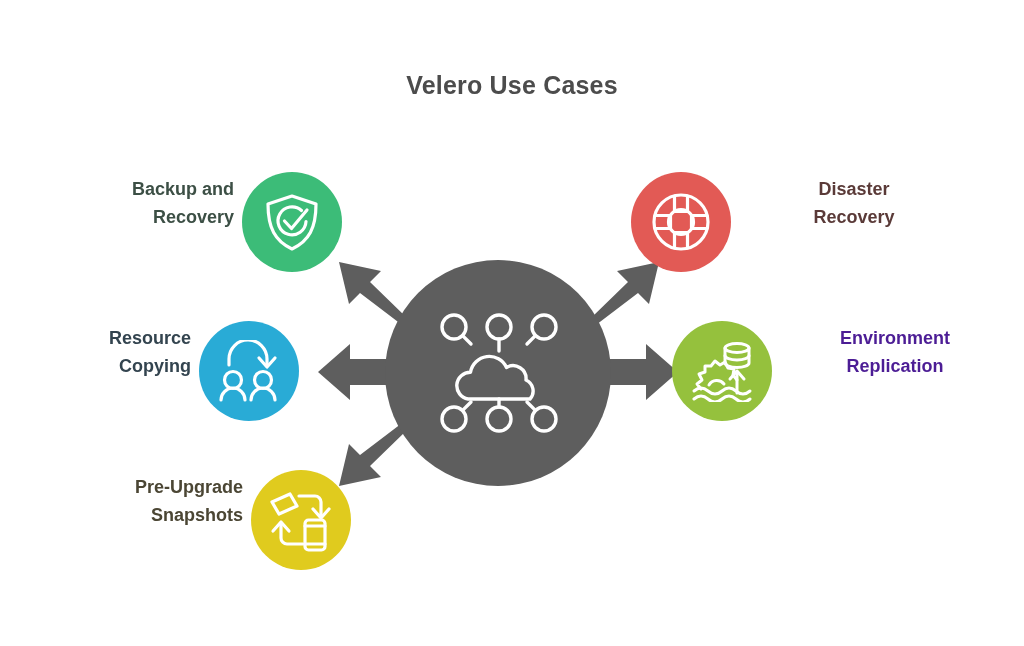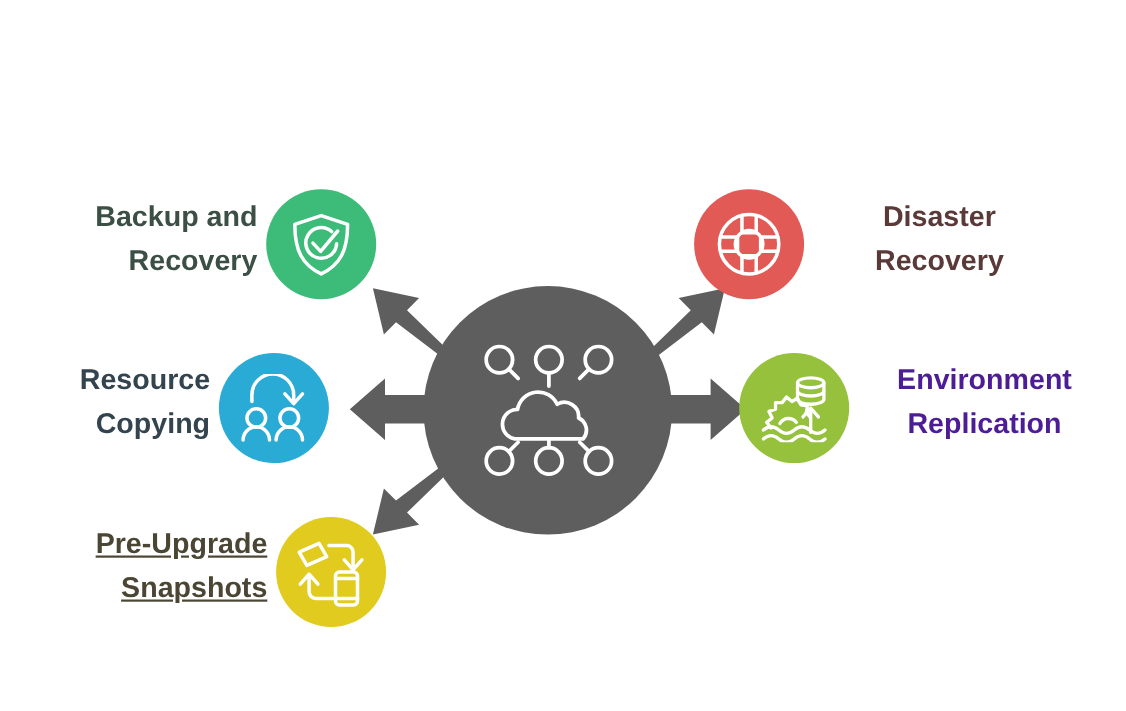--- a/index.html
+++ b/index.html
@@ -75,39 +75,40 @@
     left: -50px;
     top: -50px;
     display: flex;
     align-items: center;
     justify-content: center;
   }
   .node-label {
     position: absolute;
     top: -46px;
     width: 230px;
-    font-size: 26px;
+    font-size: 18px;
     font-weight: bold;
     line-height: 1.55;
     white-space: pre-line;
   }
   .node-label.left {
     right: 58px;
     text-align: right;
   }
   .node-label.right {
     left: 58px;
     text-align: center;
   }
 </style>
 </head>
 <body>
 
 <div id="canvas">
 
+  <div id="diagram-title">Velero Use Cases</div>
 
   <div id="hub-group">
 
     <svg id="hub-arrows" width="380" height="252" viewBox="0 0 380 252" aria-hidden="true">
 
       <path fill="#5e5e5e" d="M 200 111 L 200 137 L 40 137 L 40 152 L 8 124 L 40 96 L 40 111 Z"></path>
 
       <path fill="#5e5e5e" d="M 176 111 L 176 137 L 336 137 L 336 152 L 368 124 L 336 96 L 336 111 Z"></path>
 
       <path fill="#5e5e5e" d="M 150 121 L 168 139 L 60 34 L 71 23 L 29 14 L 39 56 L 50 45 Z"></path>
@@ -229,17 +230,17 @@
 
           <path d="M 34 56 L 18 56 A 6 6 0 0 1 12 50 L 12 36"></path>
           <path d="M 4 43 L 12 34 L 20 43"></path>
 
           <rect x="36" y="32" width="20" height="30" rx="3.5"></rect>
           <path d="M 36 38 L 56 38"></path>
           <path d="M 36 56 L 56 56"></path>
         </g>
       </svg>
     </div>
-    <div class="node-label left" style="color:#4b4634;text-decoration:underline;">Pre-Upgrade
+    <div class="node-label left" style="color:#4b4634;">Pre-Upgrade
 Snapshots</div>
   </div>
 
 </div>
 
 </body></html>

